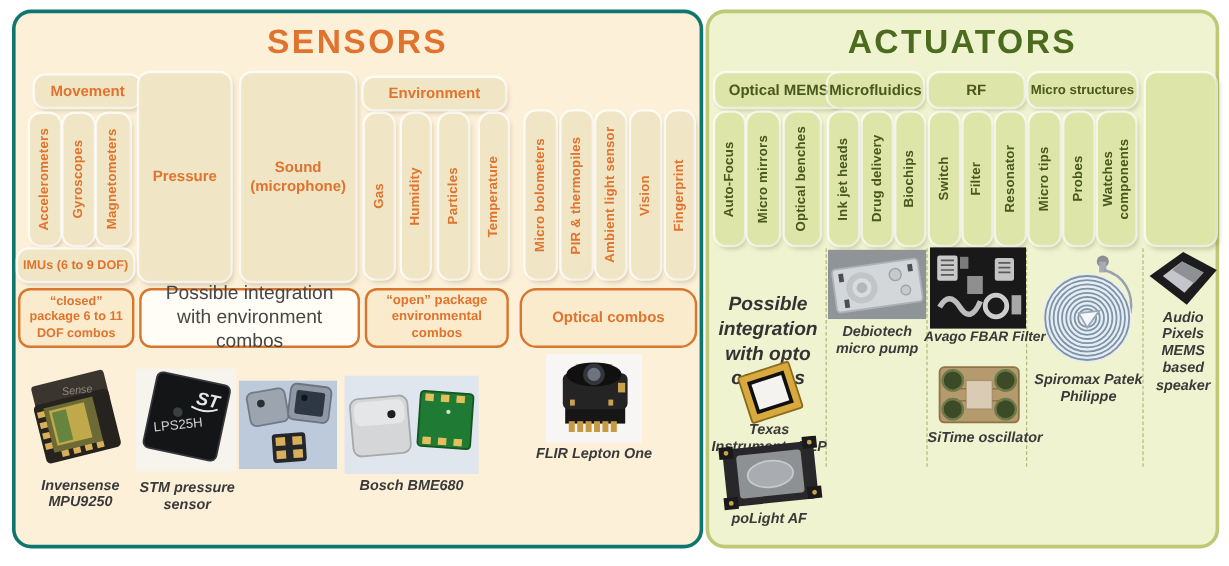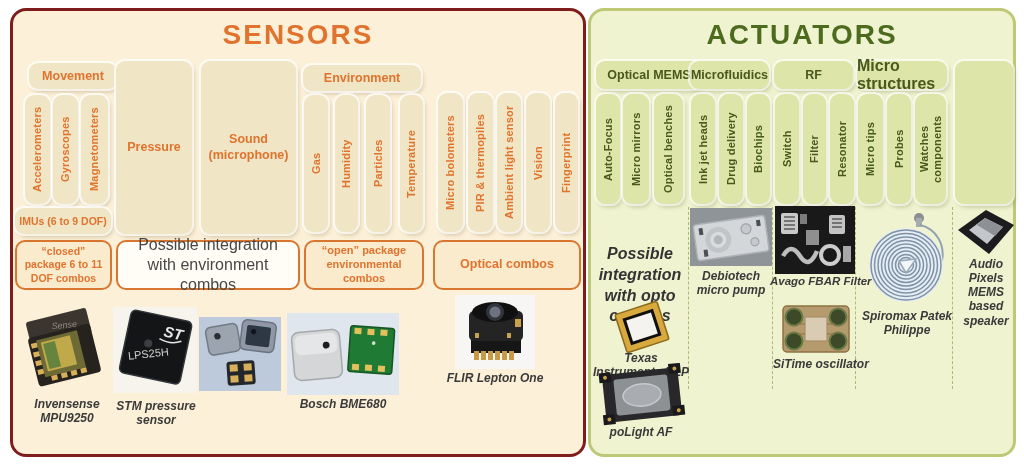--- a/index.html
+++ b/index.html
@@ -1,19 +1,19 @@
 <!DOCTYPE html>
 <html><head>
 <meta charset="utf-8">
 <style>
   html,body{margin:0;padding:0;background:#ffffff;}
   .stage{position:relative;width:1024px;height:472px;background:#ffffff;overflow:hidden;
          font-family:"Liberation Sans", sans-serif;}
   .panel{position:absolute;border-radius:16px;}
-  .panel.sensors{left:10px;top:8px;width:576px;height:449px;background:#FCF0D8;border:3px solid #7f1d1d;box-sizing:border-box;}
+  .panel.sensors{left:10px;top:8px;width:576px;height:449px;background:#FCF0D8;border:3px solid #0f766e;box-sizing:border-box;}
   .panel.actuators{left:588px;top:8px;width:428px;height:449px;background:#EFF3CF;border:3px solid #BFC877;box-sizing:border-box;}
   .ptitle{position:absolute;top:8px;left:0;width:100%;text-align:center;font-weight:bold;
           font-size:28px;letter-spacing:2px;}
   .s-title{color:#E0742F;}
   .a-title{color:#4C6B1F;}
   .box{position:absolute;border-radius:9px;box-sizing:border-box;
        box-shadow:0 0 0 2px rgba(255,255,255,0.75), 2px 3px 4px rgba(120,95,45,0.30);}
   .s-box{background:#F0E5C4;color:#E0742F;}
   .a-box{background:#DEE5A9;color:#49581E;box-shadow:0 0 0 2px rgba(255,255,255,0.65), 2px 3px 4px rgba(90,100,40,0.30);}
   .hdr{display:flex;align-items:center;justify-content:center;font-weight:bold;font-size:12.5px;}
@@ -84,21 +84,21 @@
     <div class="box s-box vcol" style="left:513px;top:82px;width:24px;height:139px;">
       <span>Vision</span>
       </div>
     <div class="box s-box vcol" style="left:542px;top:82px;width:23px;height:139px;">
       <span>Fingerprint</span>
       </div>
 
     <div class="combo" style="left:2px;top:229px;width:97px;height:50px;font-size:10.5px;">“closed” package 6 to 11 DOF combos</div>
     <div class="combo white" style="left:103px;top:229px;width:184px;height:50px;">Possible integration with environment combos</div>
     <div class="combo" style="left:291px;top:229px;width:120px;height:50px;">“open” package environmental combos</div>
-    <div class="combo" style="left:420px;top:229px;width:148px;height:50px;font-size:12.5px;">Optical combos</div>
+    <div class="combo" style="left:420px;top:229px;width:148px;height:50px;font-size:12.5px;border-radius:14px;">Optical combos</div>
 
     <svg class="img" style="left:10px;top:293px;" width="82" height="90" viewBox="0 0 82 90">
       <g transform="rotate(-14 41 45)">
         <rect x="10" y="10" width="62" height="26" rx="3" fill="#3a352f"></rect>
         <rect x="8" y="26" width="64" height="50" rx="4" fill="#26221e"></rect>
         <rect x="16" y="30" width="42" height="38" fill="#6d6a35"></rect>
         <rect x="20" y="33" width="30" height="30" fill="#c0a94b"></rect>
         <rect x="22" y="35" width="12" height="26" fill="#4f7a3a" opacity="0.8"></rect>
         <g fill="#d9b05a">
           <rect x="10" y="32" width="6" height="5"></rect>
@@ -221,21 +221,21 @@
     <div class="box a-box vcol" style="left:184px;top:83px;width:24px;height:110px;">
       <span>Switch</span>
       </div>
     <div class="box a-box vcol" style="left:212px;top:83px;width:23px;height:110px;">
       <span>Filter</span>
       </div>
     <div class="box a-box vcol" style="left:239px;top:83px;width:24px;height:110px;">
       <span>Resonator</span>
       </div>
 
-    <div class="box a-box hdr" style="left:266px;top:50px;width:90px;height:28px;font-size:16px;">Micro structures</div>
+    <div class="box a-box hdr" style="left:266px;top:50px;width:90px;height:28px;font-size:11px;">Micro structures</div>
     <div class="box a-box vcol" style="left:267px;top:83px;width:25px;height:110px;">
       <span>Micro tips</span>
       </div>
     <div class="box a-box vcol" style="left:296px;top:83px;width:24px;height:110px;">
       <span>Probes</span>
       </div>
     <div class="box a-box vcol" style="left:324px;top:83px;width:31px;height:110px;">
       <span>Watches components</span>
       </div>
 

